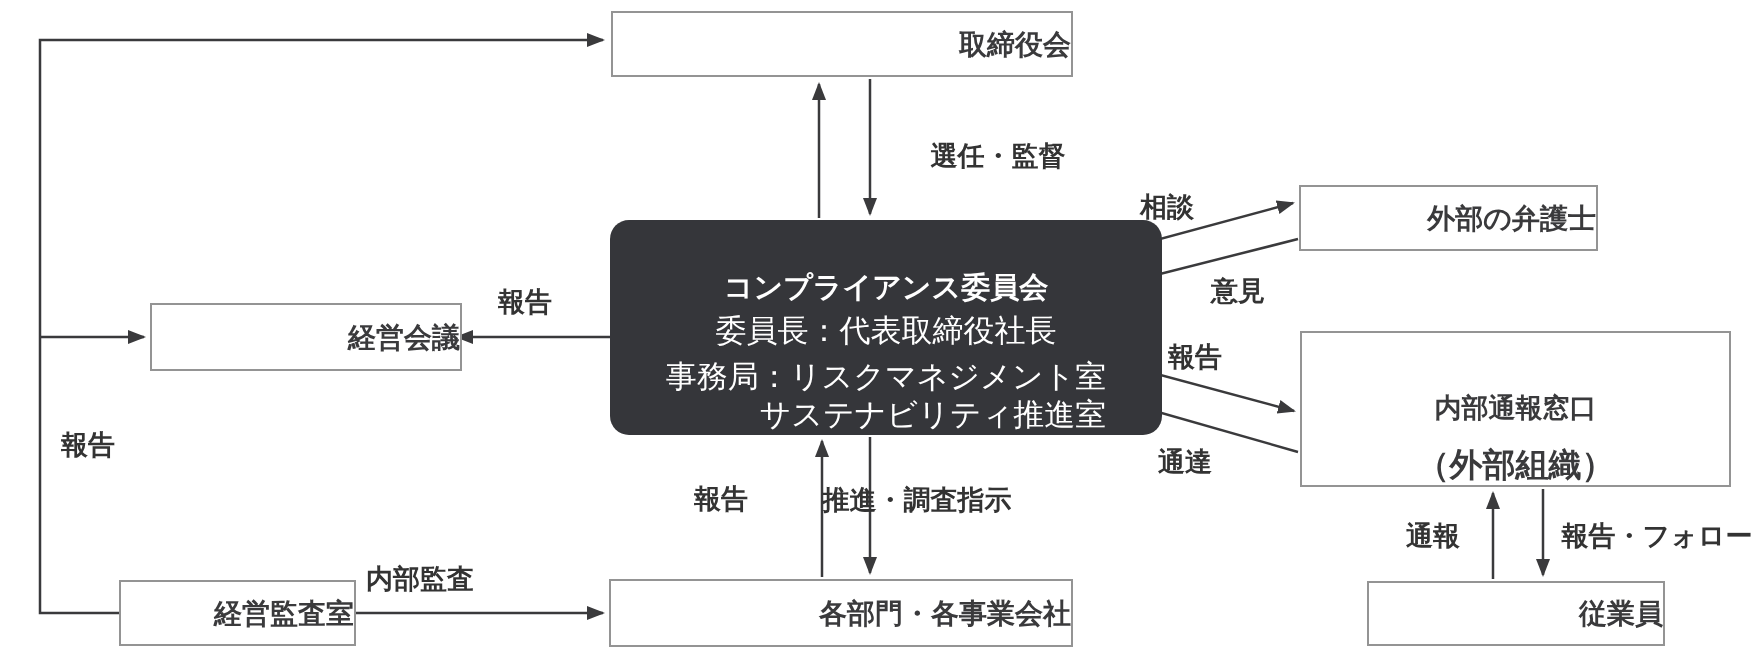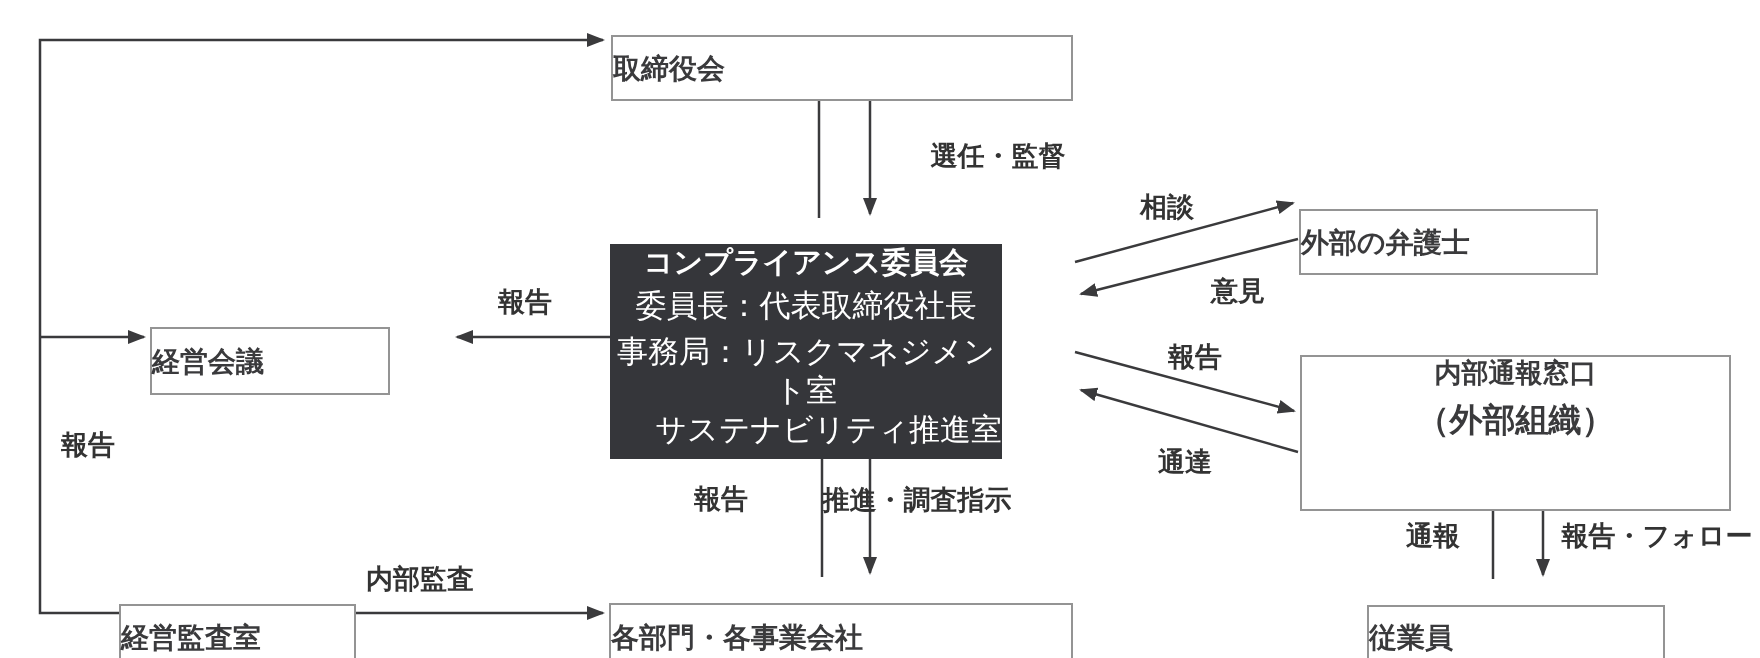--- a/index.html
+++ b/index.html
@@ -8,33 +8,33 @@
     width:1760px;height:658px;
     background:#ffffff;
     font-family:"Liberation Sans","DejaVu Sans",sans-serif;
     color:#333333;
     overflow:hidden;
   }
   .arrow-layer{position:absolute;left:0;top:0;width:1760px;height:658px;z-index:1;}
   .node{
     position:absolute;z-index:2;box-sizing:border-box;
     background:#ffffff;border:2px solid #949494;
-    display:flex;align-items:center;justify-content:flex-start;
+    display:flex;align-items:center;justify-content:flex-end;
     font-size:28px;font-weight:600;color:#3a3a3c;
-    text-align:center;line-height:1.25;margin-top:24px;
+    text-align:center;line-height:1.25;
   }
   .node.dark{
     background:#35363a;border:none;color:#ffffff;
     flex-direction:column;gap:7px;
   }
   .node.dark .committee-title{font-size:29px;font-weight:600;}
   .node.dark .committee-sub{font-size:31px;font-weight:500;}
   .committee-sub-group{width:fit-content;margin:0;}
   .committee-sub-group .r{text-align:right;}
-  .node.multi{flex-direction:column;gap:8px;}
+  .node.multi{flex-direction:column;gap:18px;}
   .node.multi .l1,.node.multi .l2{font-size:27px;}
   .node.multi .l3{font-size:33px;}
   .edge-label{
     position:absolute;z-index:3;transform:translate(-50%,-50%);
     font-size:27px;font-weight:600;color:#333333;white-space:nowrap;
   }
 </style>
 </head>
 <body>
 
@@ -59,30 +59,30 @@
     <line x1="870" y1="437" x2="870" y2="573" marker-end="url(#ah)"></line>
     <line x1="356" y1="613" x2="603" y2="613" marker-end="url(#ah)"></line>
     <line x1="1493" y1="579" x2="1493" y2="493" marker-end="url(#ah)"></line>
     <line x1="1543" y1="489" x2="1543" y2="575" marker-end="url(#ah)"></line>
   </svg>
 
   <div class="node" style="left:611px;top:11px;width:462px;height:66px;">
     <span>取締役会</span>
   </div>
 
-  <div class="node dark" style="left:610px;top:220px;width:392px;height:215px;">
+  <div class="node dark" style="left:610px;top:220px;width:552px;height:215px;border-radius:19px;">
     <div class="committee-title">コンプライアンス委員会</div>
     <div class="committee-sub">委員長：代表取締役社長</div>
     <div class="committee-sub committee-sub-group">
       <div>事務局：リスクマネジメント室</div>
       <div class="r">サステナビリティ推進室</div>
     </div>
   </div>
 
-  <div class="node" style="left:150px;top:303px;width:240px;height:68px;">
+  <div class="node" style="left:150px;top:303px;width:312px;height:68px;">
     <span>経営会議</span>
   </div>
 
   <div class="node" style="left:119px;top:580px;width:237px;height:66px;">
     <span>経営監査室</span>
   </div>
 
   <div class="node" style="left:609px;top:579px;width:464px;height:68px;">
     <span>各部門・各事業会社</span>
   </div>

